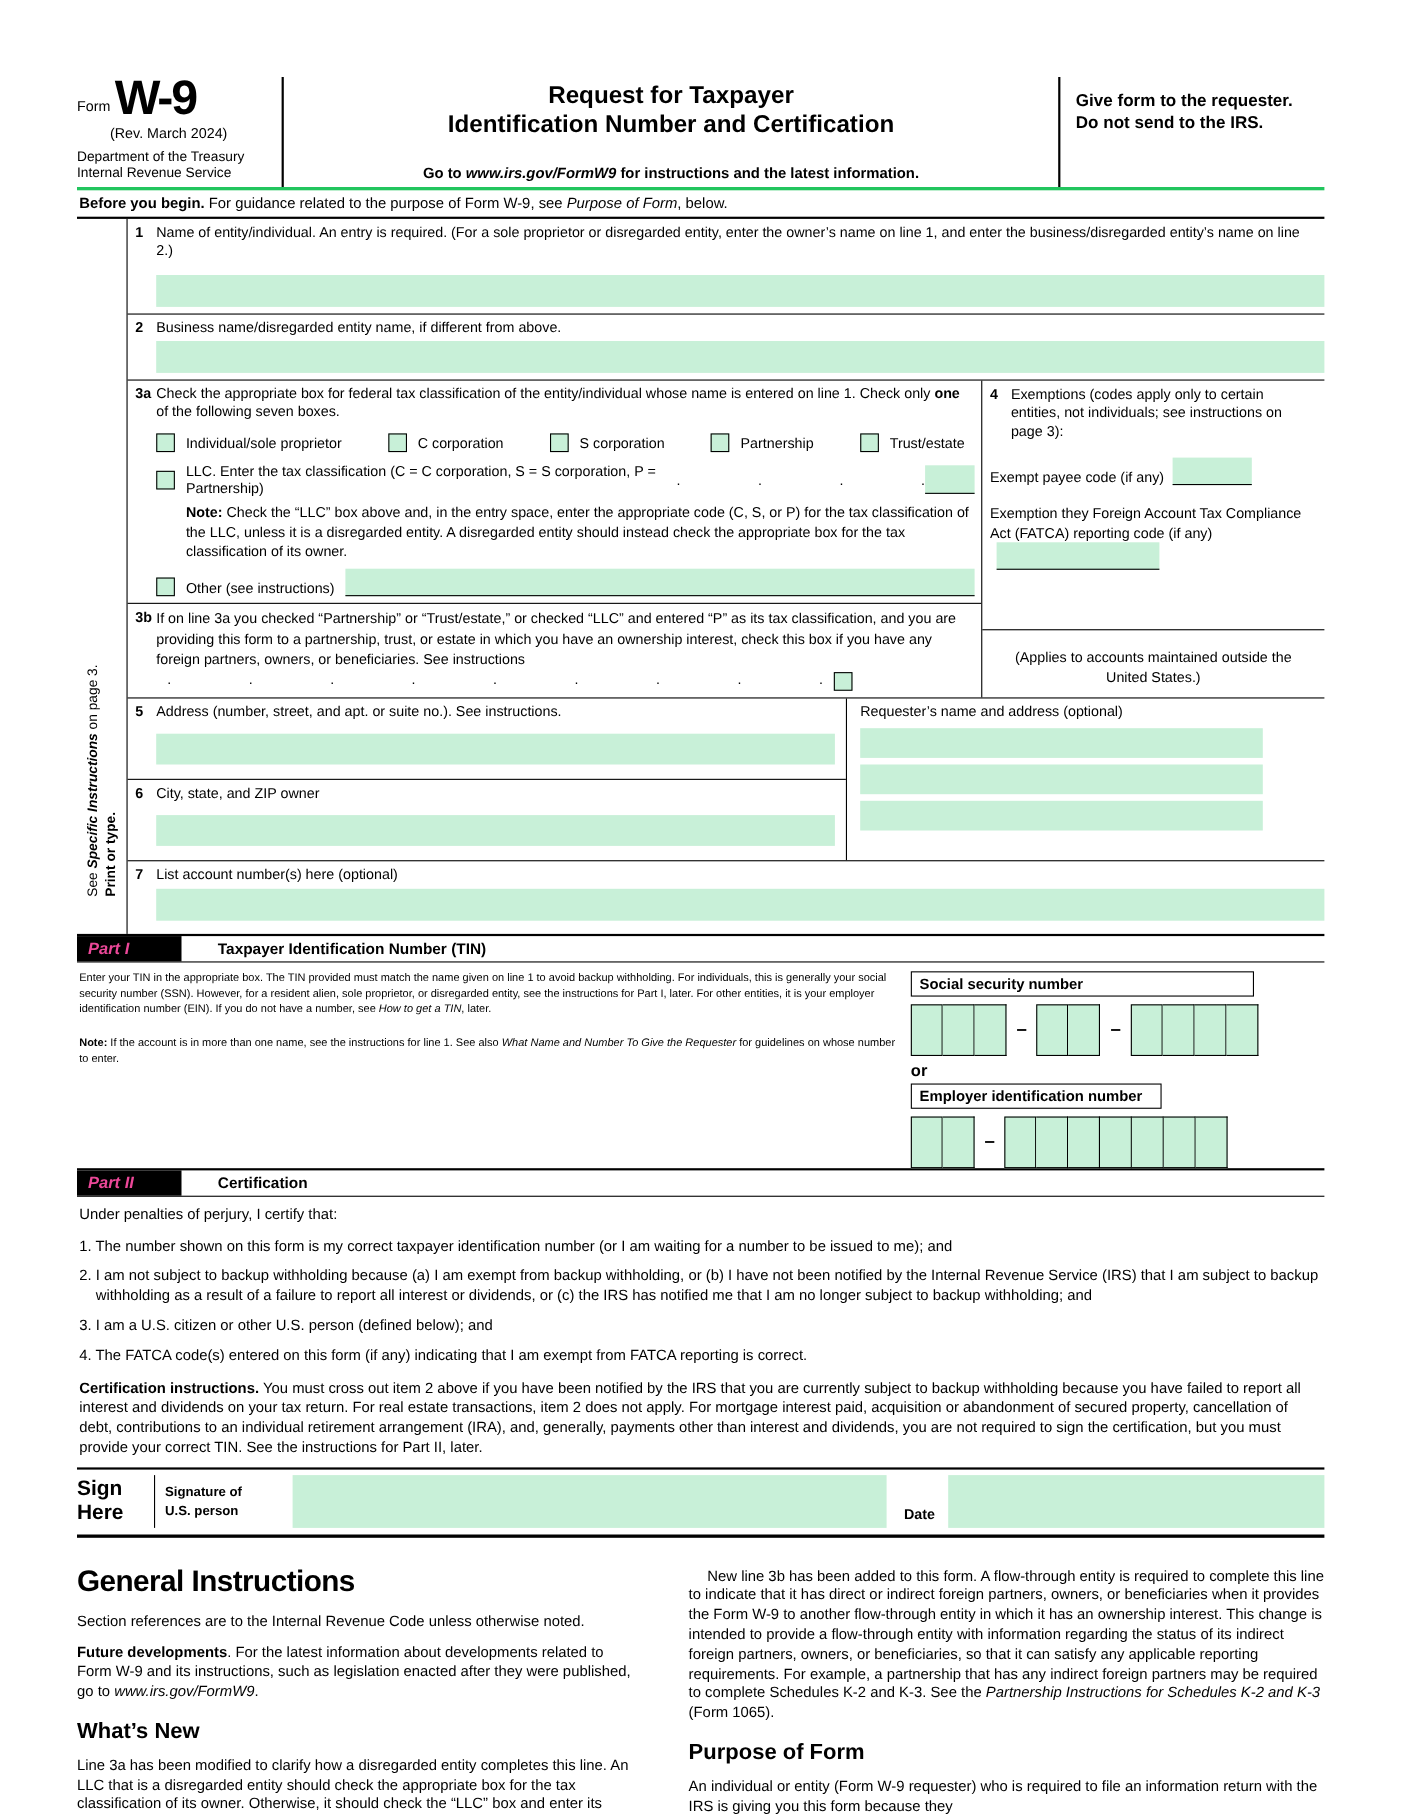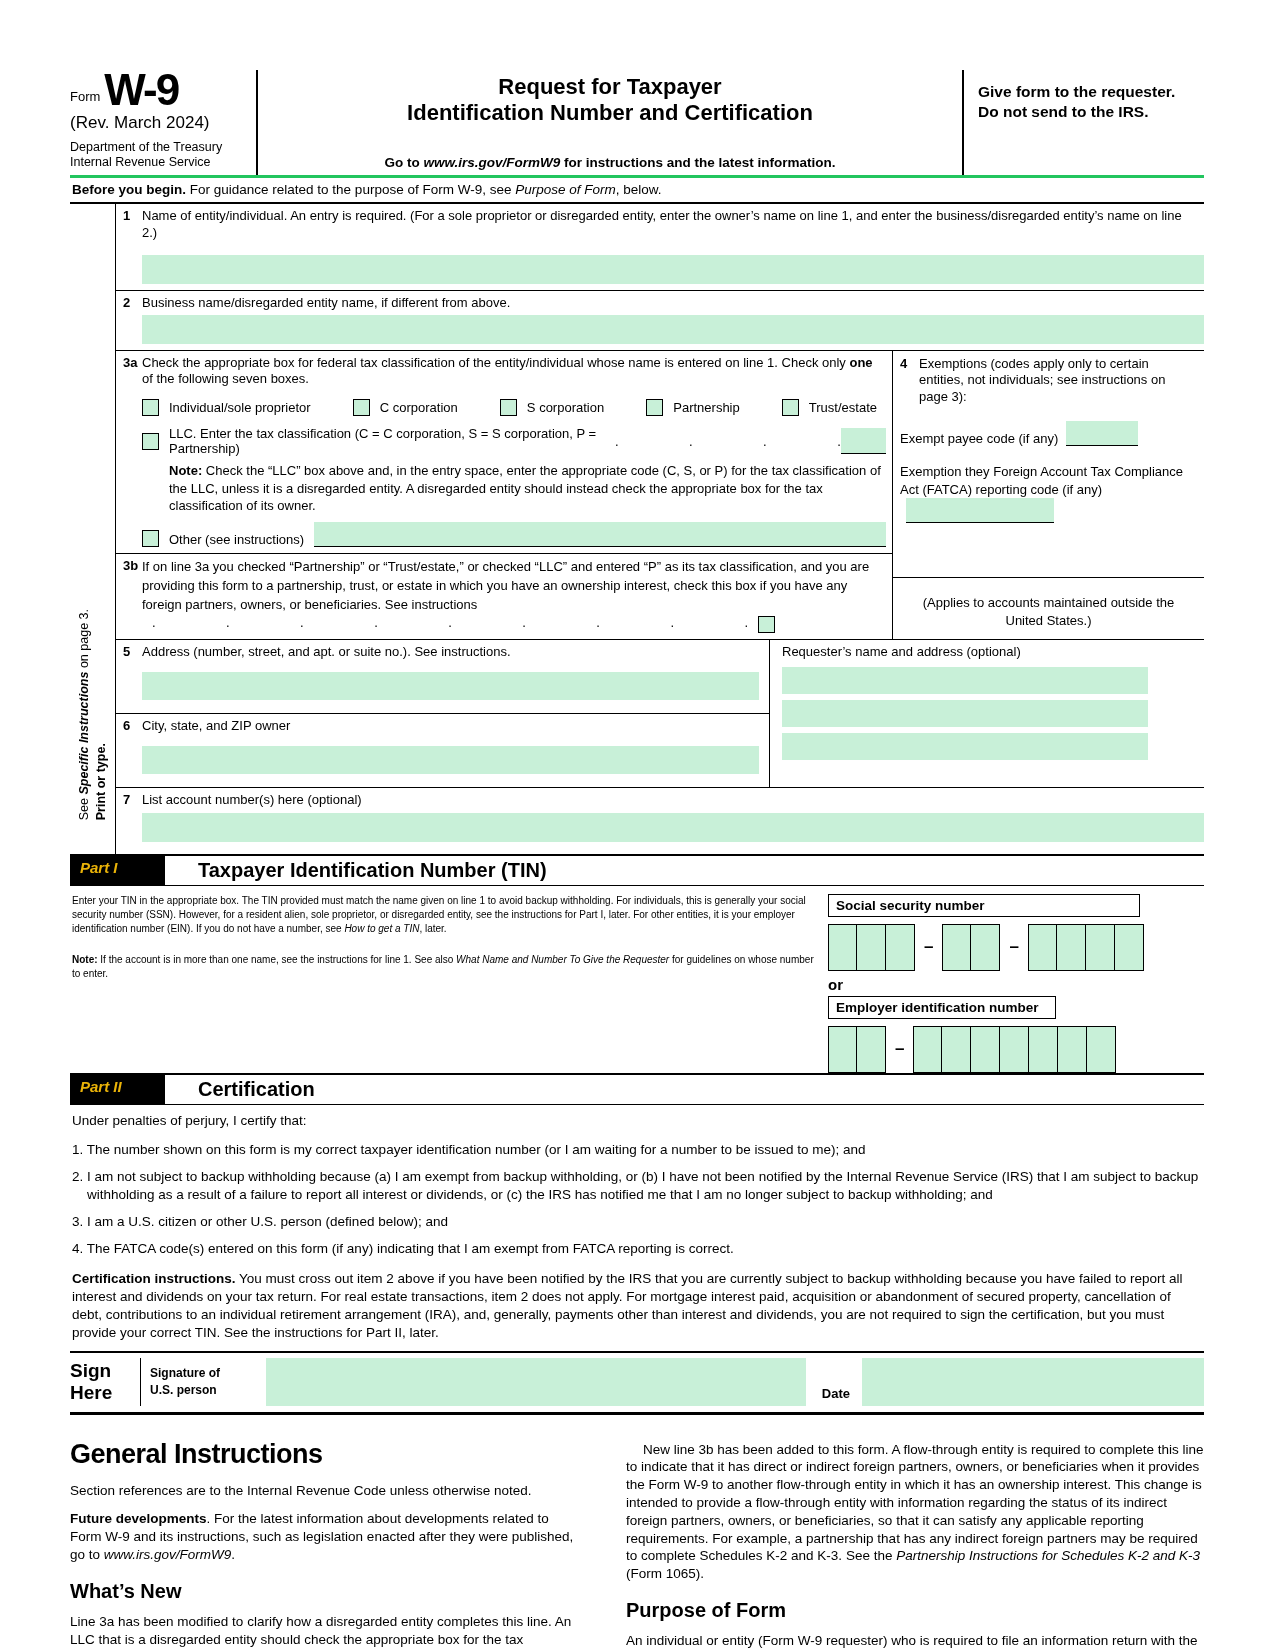--- a/index.html
+++ b/index.html
@@ -9,21 +9,21 @@
     width:1274px; height:1649px; background:#fff; color:#000;
     font-family:"Liberation Sans", sans-serif; position:relative;
     padding:70px 70px 0 70px;
   }
   
   .hdr { display:flex; border-bottom:3px solid #22c55e; }
   .hdr-left { width:188px; border-right:2px solid #000; padding:0 6px 4px 0; }
   .form-line { display:flex; align-items:flex-end; }
   .form-word { font-size:13px; padding-bottom:6px; }
   .w9 { font-size:44px; font-weight:bold; letter-spacing:-2px; line-height:0.9; margin-left:4px; }
-  .rev { font-size:17px; margin-top:3px; }
+  .rev { font-size:13px; margin-top:3px;margin-left:30px; }
   .dept { font-size:12.5px; line-height:1.25; }
   .dept.first { margin-top:7px; }
   .hdr-center { flex:1; display:flex; flex-direction:column; justify-content:space-between; text-align:center; padding:4px 9px 5px; }
   .hdr-title { font-size:22px; font-weight:bold; line-height:1.2; white-space:pre-line; }
   .hdr-goto { font-size:13.5px; font-weight:bold; }
   .hdr-goto i { font-weight:bold; }
   .hdr-right { width:242px; border-left:2px solid #000; padding:12px 4px 0 14px; font-size:15.5px; font-weight:bold; line-height:1.3; }
   
   .before { border-bottom:2px solid #000; font-size:13.5px; padding:4px 0 5px 2px; }
   
@@ -71,22 +71,22 @@
   .c56 { flex:1; }
   .f5 { border-bottom:1px solid #000; }
   .f56row { display:flex; }
   .bar56 { background:var(--field); height:28px; margin:11px 10px 7px 0; }
   .creq { width:435px; border-left:1px solid #000; padding:4px 0 8px 12px; }
   .reqbar { width:366px; height:27px; background:var(--field); margin-top:6px; }
   .bar7 { background:var(--field); height:29px; margin:4px 0 6px 0; }
   
   .part-hdr { display:flex; align-items:stretch; border-bottom:1px solid #000; }
   .part-hdr.top2 { border-top:2px solid #000; }
-  .part-badge { background:#000; color:#eab308; font-weight:bold; font-style:italic; font-size:15px; width:95px; padding:3px 0 3px 10px; }
-  .part-title { font-weight:bold; font-size:20px; padding:3px 0 3px 33px; }
+  .part-badge { background:#000; color:#ec4899; font-weight:bold; font-style:italic; font-size:15px; width:95px; padding:3px 0 3px 10px; }
+  .part-title { font-weight:bold; font-size:14px; padding:3px 0 3px 33px; }
   
   .p1wrap { display:flex; padding-top:8px; }
   .p1left { width:748px; font-size:10px; line-height:1.38; }
   .p1left p { margin:0 0 0 2px; }
   .p1left .note1 { margin-top:18px; }
   .p1right { flex:1; padding-left:10px; }
   .tinlabel { border:1.5px solid #000; font-weight:bold; font-size:13.5px; padding:3px 7px; width:312px; }
   .tinrow { display:flex; align-items:center; margin-top:7px; }
   .grp { display:flex; }
   .cell { width:29px; height:47px; background:var(--field); border:1px solid #000; border-left:none; }

